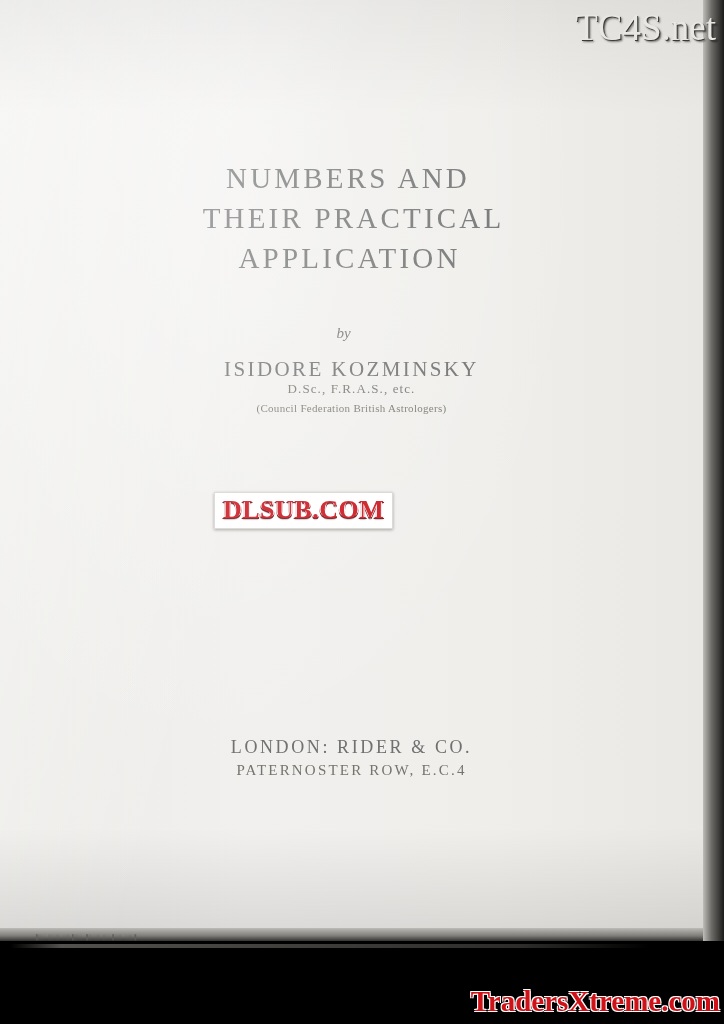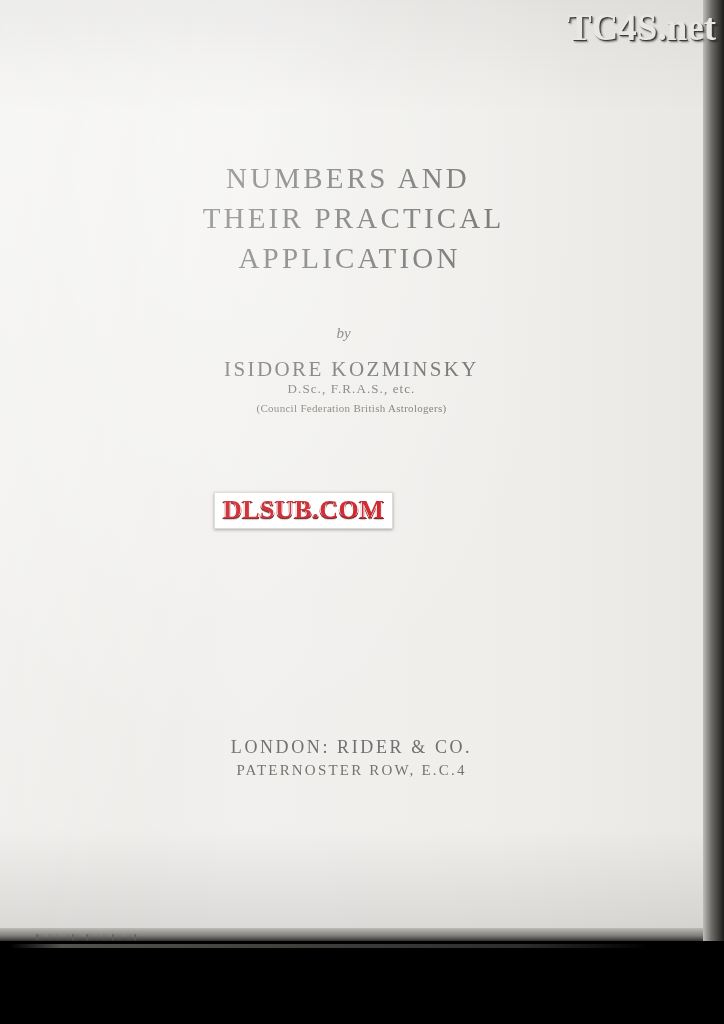--- a/index.html
+++ b/index.html
@@ -186,21 +186,21 @@
     color: #75756f;
     white-space: nowrap;
   }
 
   
   .wm-topright {
     position: absolute;
     right: 8px;
     top: 6px;
     font-family: "Liberation Serif", serif;
-    font-weight: bold;
+    font-weight: normal;
     font-size: 37px;
     letter-spacing: 0px;
     color: #e9e7e3;
     text-shadow:
       1px 1px 0 #3a3a38,
       2px 2px 2px rgba(0,0,0,0.55);
     white-space: nowrap;
   }
 
   .wm-center {
@@ -274,14 +274,15 @@
 
     <div class="page-bottom-edge"></div>
     <div class="scan-noise-text">▐▒░ ▒░▒ ░▒▐▒░ ▐▒░▒ ▒░▐░▒ ░▒▐</div>
   </div>
 
   <div class="gutter-right"></div>
   <div class="book-shadow"></div>
   <div class="book-edge-sliver"></div>
 
   <div class="wm-topright">TC4S.net</div>
+  <div class="wm-bottomright">TradersXtreme.com</div>
 
 </div>
 
 </body></html>

